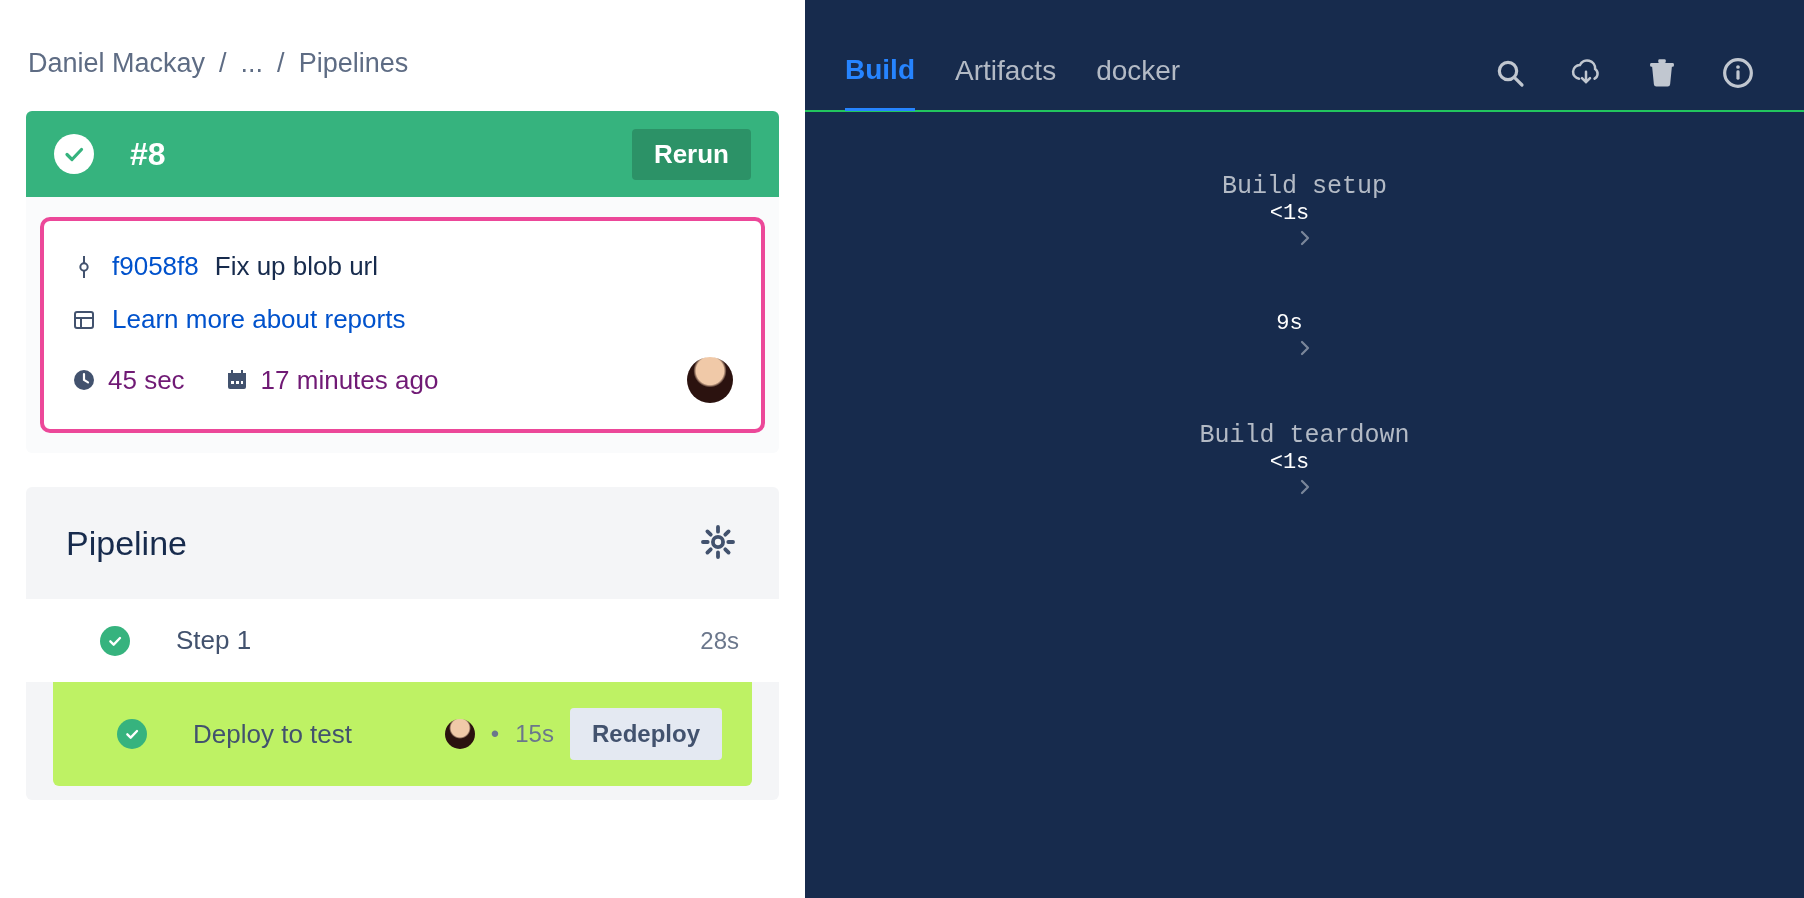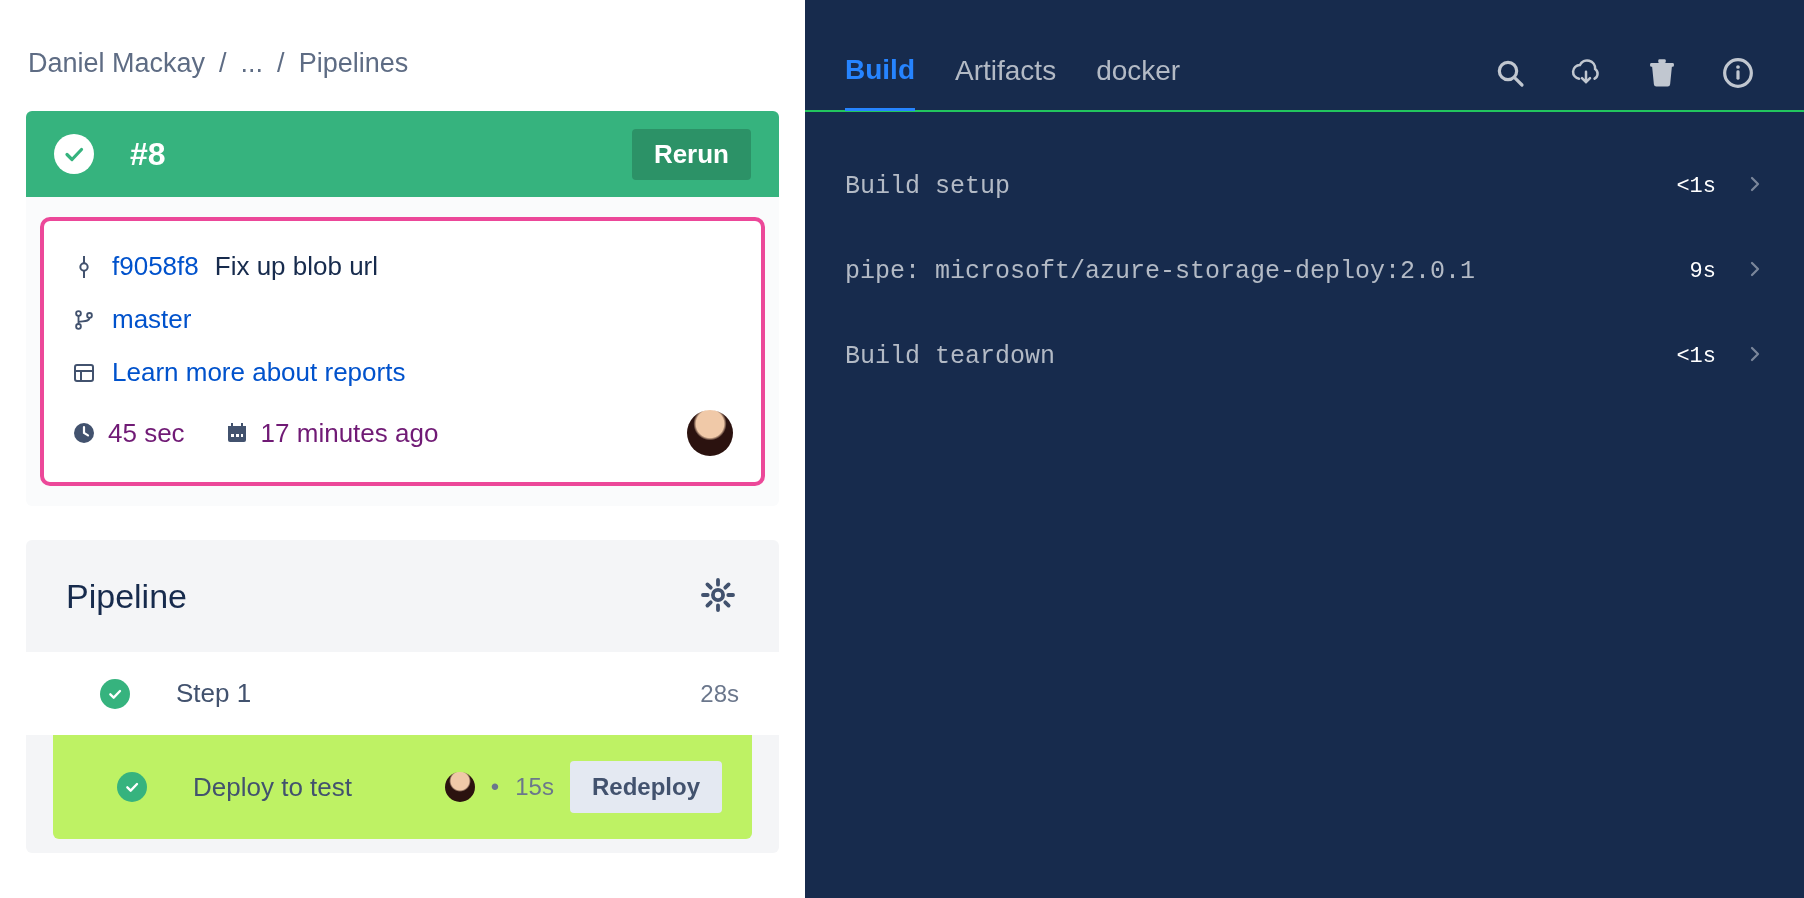--- a/index.html
+++ b/index.html
@@ -194,20 +194,21 @@
 
   .log-list { padding: 32px 40px 0 40px; }
   .log-row {
     display: flex;
     align-items: center;
     font-family: "SFMono-Regular", Consolas, "Liberation Mono", Menlo, monospace;
     font-size: 25px;
     color: #b3bac5;
     padding: 28px 0;
     cursor: pointer;
+    flex-direction: column;
   }
   .log-label { flex: 1; }
   .log-time { color: #ffffff; margin-right: 30px; font-size: 22px; }
   .log-chevron { color: #7a869a; }
 </style>
 </head>
 <body>
 
 <div class="left-panel">
   <div class="circle-handle"></div>
@@ -235,32 +236,20 @@
       <div class="info-row">
         <span class="info-icon">
           <svg width="22" height="22" viewBox="0 0 24 24" fill="none">
               <circle cx="12" cy="12" r="4" stroke="#42526e" stroke-width="2.2"></circle>
               <line x1="12" y1="0" x2="12" y2="8" stroke="#42526e" stroke-width="2.2"></line>
               <line x1="12" y1="16" x2="12" y2="24" stroke="#42526e" stroke-width="2.2"></line>
             </svg>
         </span>
         <span class="link">f9058f8</span>
         <span>Fix up blob url</span>
-      </div>
-      <div class="info-row">
-        <span class="info-icon">
-          <svg width="22" height="22" viewBox="0 0 24 24" fill="none">
-              <circle cx="6" cy="5" r="2.6" stroke="#42526e" stroke-width="2"></circle>
-              <circle cx="6" cy="19" r="2.6" stroke="#42526e" stroke-width="2"></circle>
-              <circle cx="18" cy="7" r="2.6" stroke="#42526e" stroke-width="2"></circle>
-              <path d="M6 7.6V16.4" stroke="#42526e" stroke-width="2"></path>
-              <path d="M18 9.6C18 14 12 13 6 14" stroke="#42526e" stroke-width="2" fill="none"></path>
-            </svg>
-        </span>
-        <span class="link">master</span>
       </div>
       <div class="info-row">
         <span class="info-icon">
           <svg width="24" height="24" viewBox="0 0 24 24" fill="none">
               <rect x="3" y="4" width="18" height="16" rx="2" stroke="#42526e" stroke-width="2"></rect>
               <line x1="3" y1="10" x2="21" y2="10" stroke="#42526e" stroke-width="2"></line>
               <line x1="9" y1="10" x2="9" y2="20" stroke="#42526e" stroke-width="2"></line>
             </svg>
         </span>
         <span class="link">Learn more about reports</span>
@@ -374,21 +363,20 @@
     <div class="log-row">
       <span class="log-label">Build setup</span>
       <span class="log-time">&lt;1s</span>
       <span class="log-chevron">
         <svg width="18" height="18" viewBox="0 0 24 24" fill="none">
             <path d="M8 4l8 8-8 8" stroke="#7a869a" stroke-width="3" stroke-linecap="round" stroke-linejoin="round"></path>
           </svg>
       </span>
     </div>
     <div class="log-row">
-      <span class="log-label">pipe: microsoft/azure-storage-deploy:2.0.1</span>
       <span class="log-time">9s</span>
       <span class="log-chevron">
         <svg width="18" height="18" viewBox="0 0 24 24" fill="none">
             <path d="M8 4l8 8-8 8" stroke="#7a869a" stroke-width="3" stroke-linecap="round" stroke-linejoin="round"></path>
           </svg>
       </span>
     </div>
     <div class="log-row">
       <span class="log-label">Build teardown</span>
       <span class="log-time">&lt;1s</span>

